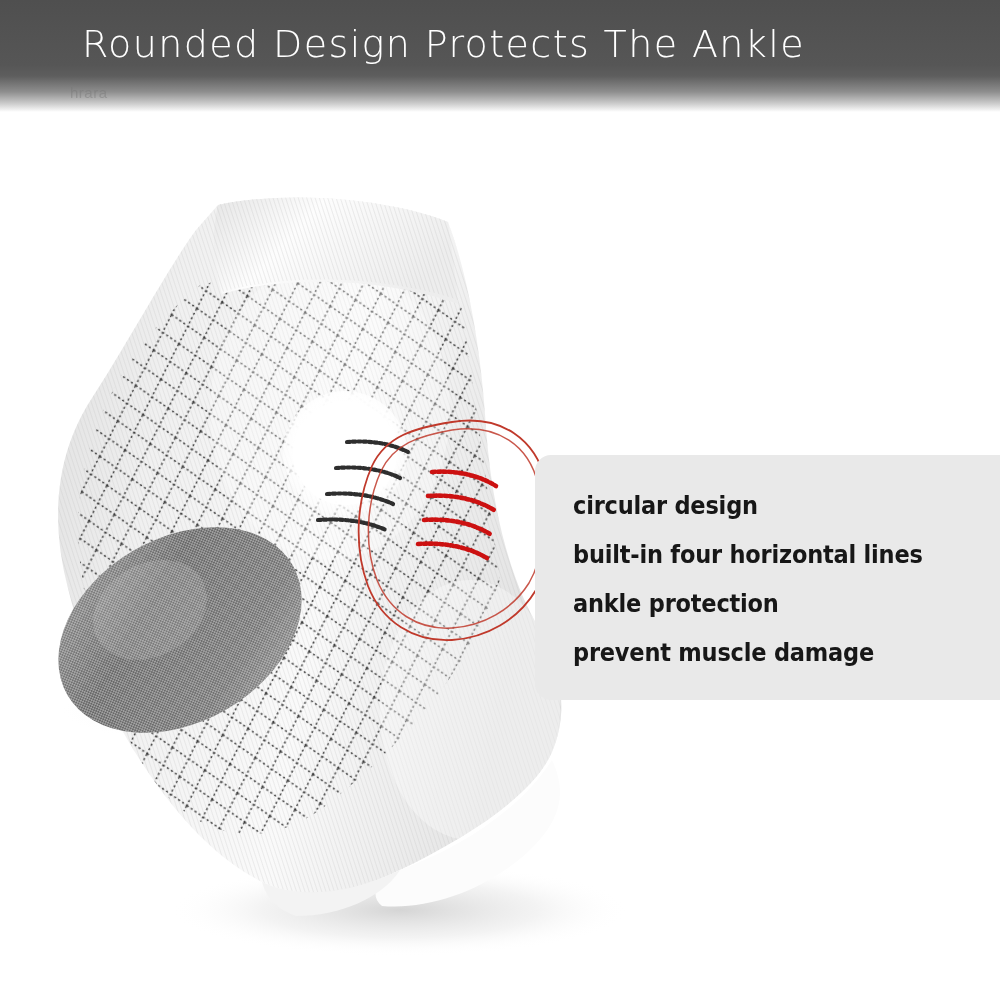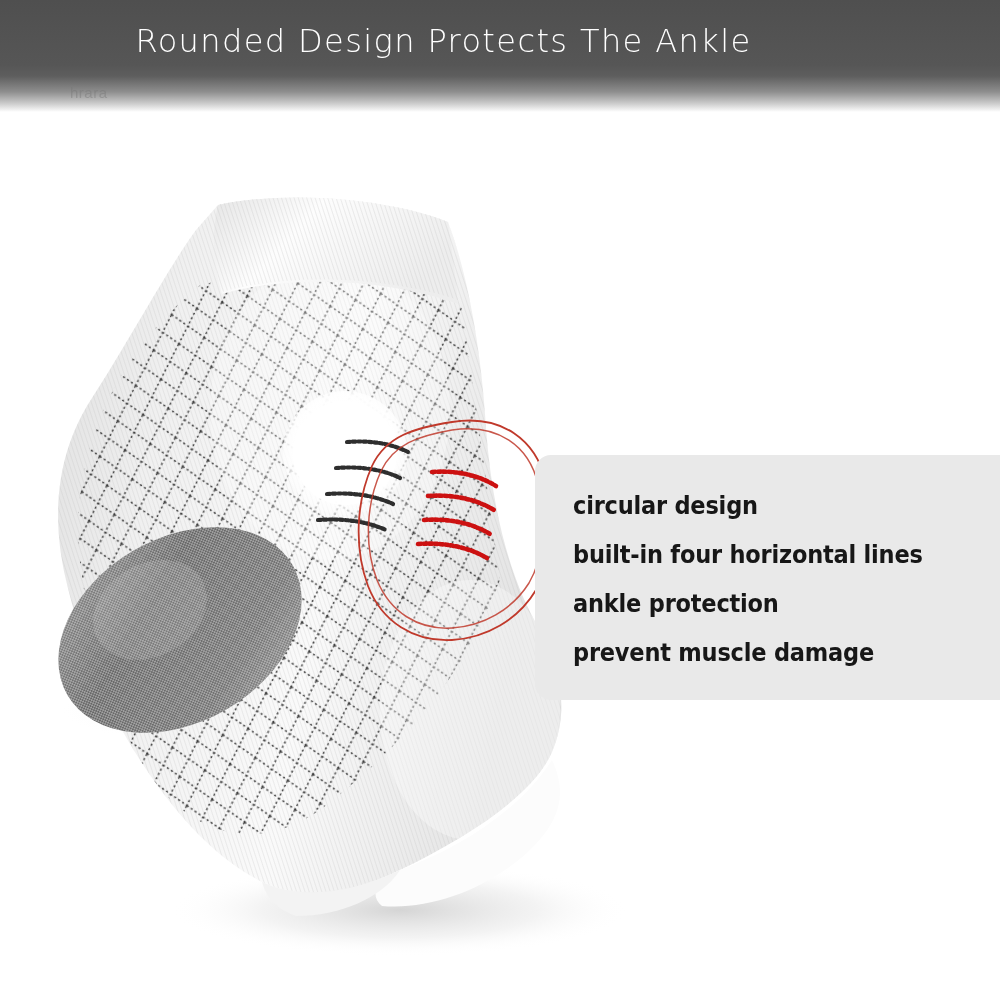--- a/index.html
+++ b/index.html
@@ -36,21 +36,21 @@
   }
   #header-title {
     position: absolute;
     left: 0;
     top: 22px;
     width: 887px;
     text-align: center;
     color: #ffffff;
     font-family: "DejaVu Sans", sans-serif;
     font-weight: 300;
-    font-size: 32px;
+    font-size: 38px;
     letter-spacing: 1.4px;
     white-space: nowrap;
   }
   #header-watermark {
     position: absolute;
     left: 70px;
     top: 84px;
     font-family: "Liberation Sans", sans-serif;
     font-size: 15px;
     letter-spacing: 0.5px;

